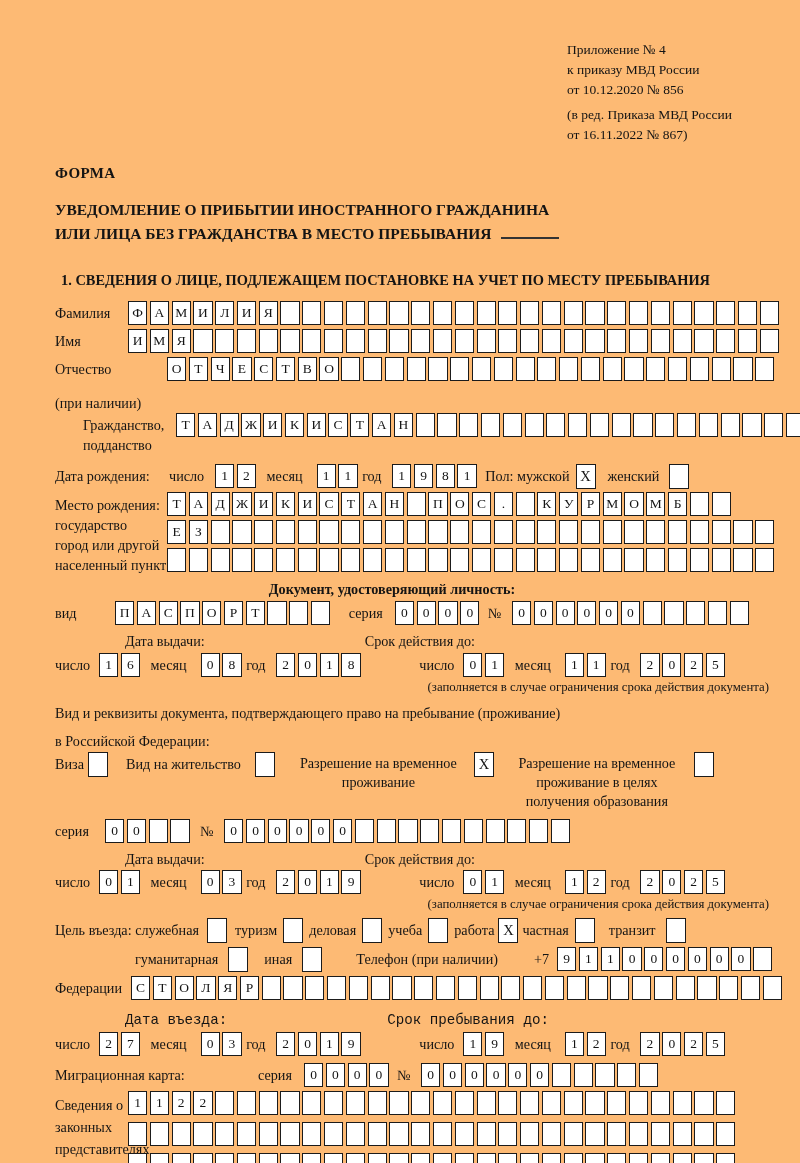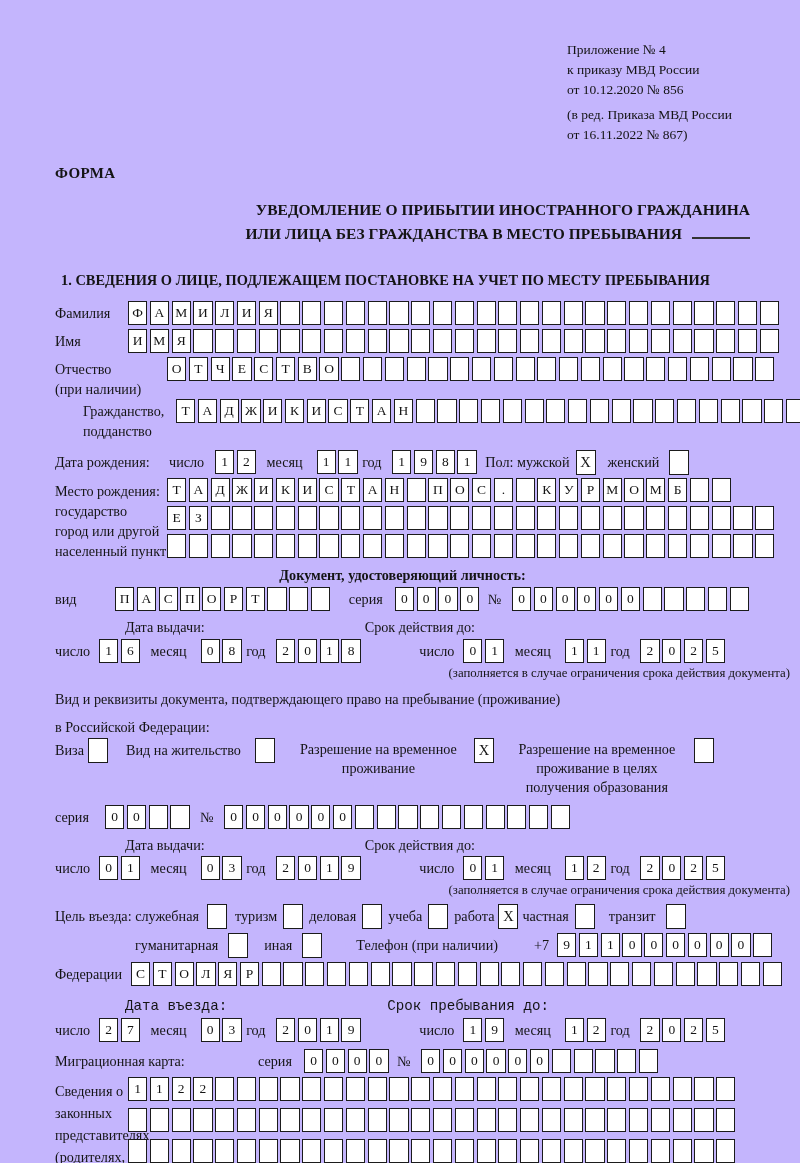--- a/index.html
+++ b/index.html
@@ -1,24 +1,24 @@
 <!DOCTYPE html>
 <html><head>
 <meta charset="utf-8">
 <style>
   html,body{margin:0;padding:0;background:#888;}
   .page{
-    width:800px;height:1163px;box-sizing:border-box;background:#c4b5fd;
+    width:800px;height:1163px;box-sizing:border-box;background:#fdba74;
     font-family:"Liberation Serif","DejaVu Serif",serif;color:#141414;
-    padding:40px 0 0 55px;overflow:hidden;position:relative;
+    padding:40px 21px 0 55px;overflow:hidden;position:relative;
   }
   .hdr{margin-left:512px;font-size:13.5px;line-height:20px;}
   .hdr .ed{margin-top:5px;}
   .forma{margin:20px 40px 0 0;text-align:left;font-weight:bold;font-size:15px;letter-spacing:.4px;}
-  .title{margin:16px 50px 0 0;text-align:right;font-weight:bold;font-size:15.5px;line-height:24px;}
+  .title{margin:16px 50px 0 0;text-align:left;font-weight:bold;font-size:15.5px;line-height:24px;}
   .uline{display:inline-block;width:58px;border-bottom:2px solid #333;margin-left:10px;height:14px;}
   .sect{margin:26px 0 0 6px;font-weight:bold;font-size:14.4px;}
   #form-body{margin-top:12px;}
   .fline{display:flex;align-items:flex-start;}
   .fline.c{justify-content:center;margin-right:50px;}
   .fline.r{justify-content:flex-end;padding-right:10px;}
   .sp{flex:none;}
   .lbl{flex:none;font-size:14.2px;line-height:18px;padding-top:3px;white-space:nowrap;}
   .lbl.b{font-weight:bold;}
   .lbl.note{font-size:12.8px;padding-top:0;}
@@ -120,21 +120,21 @@
           <span class="cell"></span>
           <span class="cell"></span>
           <span class="cell"></span>
           <span class="cell"></span>
           <span class="cell"></span>
           <span class="cell"></span>
           <span class="cell"></span>
         </div>
       </div>
       <div class="fline" style="margin-top: 4px;">
-        <div class="mlbl left" style="width: 112px;">
+        <div class="mlbl left" style="width: 112px; gap: 14px;">
           <span>Отчество</span>
           <span>(при наличии)</span>
         </div>
         <div class="boxes">
           <span class="cell">О</span>
           <span class="cell">Т</span>
           <span class="cell">Ч</span>
           <span class="cell">Е</span>
           <span class="cell">С</span>
           <span class="cell">Т</span>

